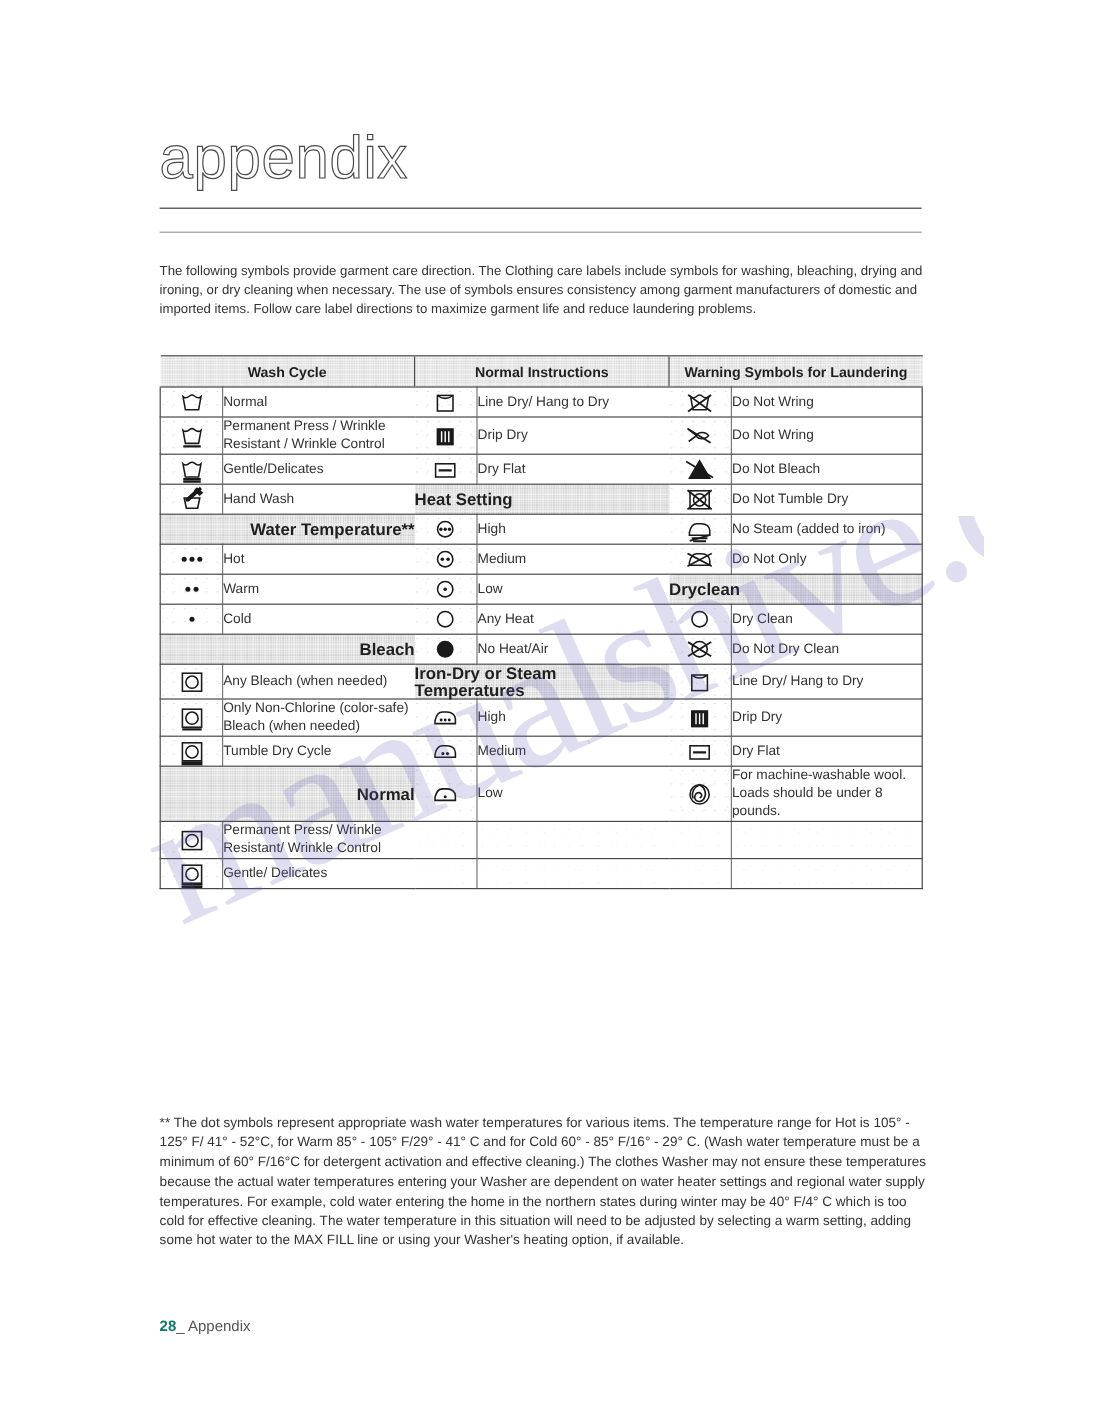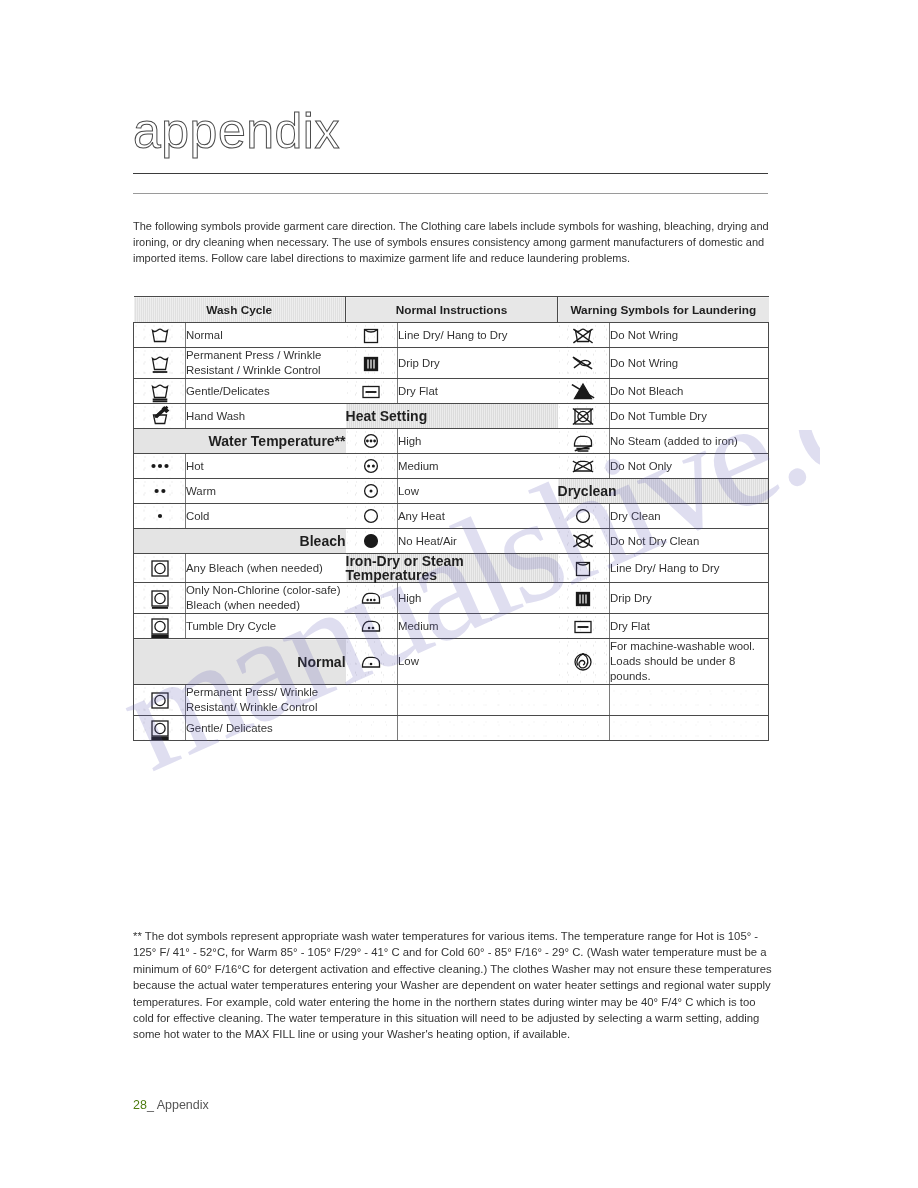--- a/index.html
+++ b/index.html
@@ -223,22 +223,22 @@
   
   .page-footer {
     position: absolute;
     left: 133px;
     top: 1098px;
     font-size: 12.5px;
     color: #555555;
     z-index: 3;
   }
   .page-footer .pgnum {
-    font-weight: 400;
-    color: #4d7c0f;
+    font-weight: 700;
+    color: #0f766e;
   }
 </style>
 </head>
 <body>
 
 <div class="page">
 
   <div class="watermark">
     <div class="watermark-text">manualshive.com</div>
   </div>

